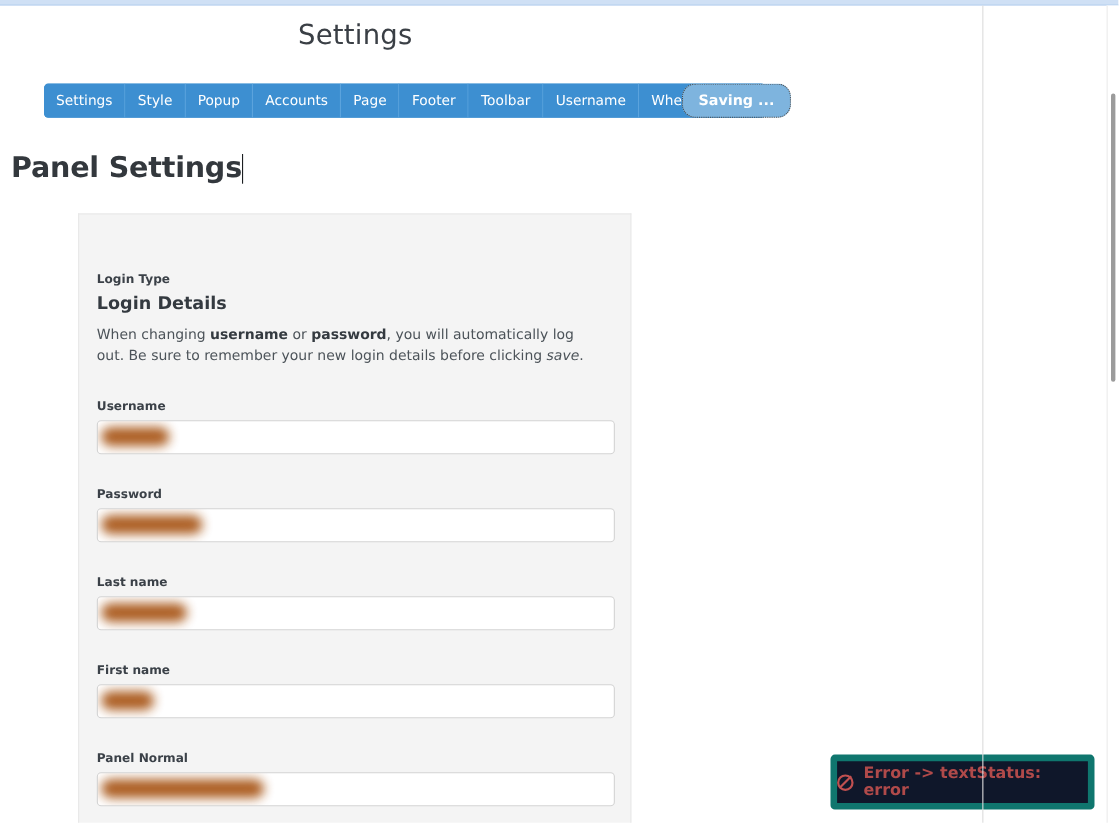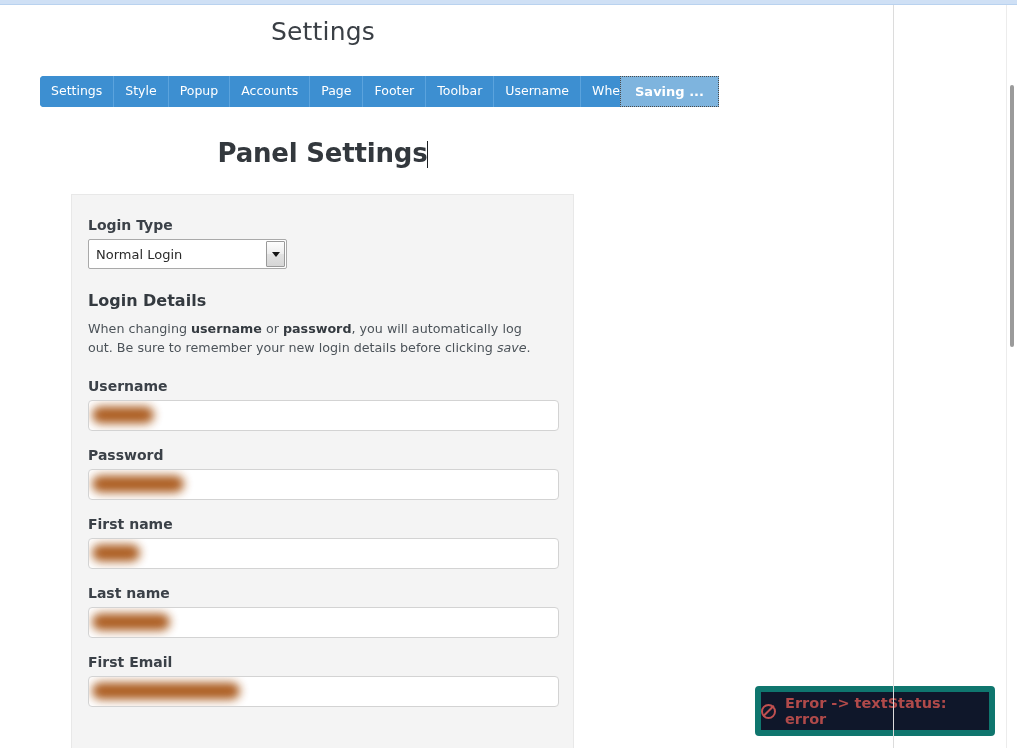--- a/index.html
+++ b/index.html
@@ -98,31 +98,32 @@
     top: 76px; left: 620px;
     height: 31px;
     display: flex;
     align-items: center;
     padding: 0 14px;
     background: #7eb4de;
     color: #ffffff;
     font-size: 13px;
     font-weight: 600;
     border: 1px dotted #4a4a4a;
-    border-radius: 0;
+    border-radius: 12px;
     cursor: pointer;
     white-space: nowrap;
   }
 
   
   .page-heading-wrap {
     position: absolute;
     top: 138px; left: 0;
     width: 646px;
-    text-align: center;
+    text-align: left;
+    padding-left: 10px;
   }
   .page-heading {
     display: inline-block;
     position: relative;
     font-size: 26px;
     font-weight: 700;
     color: #33383d;
     letter-spacing: -0.2px;
   }
   .text-caret {
@@ -140,25 +141,26 @@
     top: 194px; left: 71px;
     width: 503px;
     min-height: 559px;
     background: #f4f4f4;
     border: 1px solid #e8e8e8;
     border-bottom: none;
     padding: 22px 16px 0 16px;
   }
 
   .field-label {
-    font-size: 14px;
+    font-size: 11px;
     font-weight: 700;
     color: #3b4148;
     margin-bottom: 6px;
     display: block;
+    margin-top: 30px;
   }
 
   .select-wrap {
     position: relative;
     width: 199px;
     height: 30px;
     margin-bottom: 22px;
   }
   .select-box {
     width: 199px;
@@ -290,59 +292,53 @@
 
   <div class="saving-btn">Saving ...</div>
 
   <div class="page-heading-wrap">
     <span class="page-heading"><span>Panel Settings</span><span class="text-caret"></span></span>
   </div>
 
   <div class="panel">
 
     <label class="field-label">Login Type</label>
-    <div class="select-wrap">
-      <div class="select-box">Normal Login</div>
-      <div class="select-arrow-btn">
-          <span class="caret"></span>
-        </div>
-    </div>
 
     <h2 class="section-heading">Login Details</h2>
     <p class="section-desc">
       <span>When changing </span><b>username</b><span> or </span><b>password</b><span>, you will automatically log out. Be sure to remember your new login details before clicking </span><i>save</i><span>.</span>
     </p>
 
     <div id="fields">
         <div class="form-row">
           <label class="field-label">Username</label>
           <div class="text-input">
             <span class="redact" style="width: 62px;"></span>
           </div>
         </div>
         <div class="form-row">
           <label class="field-label">Password</label>
           <div class="text-input">
             <span class="redact" style="width: 92px;"></span>
           </div>
         </div>
         <div class="form-row">
+          <label class="field-label">Last name</label>
+          <div class="text-input">
+            <span class="redact" style="width: 78px;"></span>
+          </div>
+        </div>
+        <div class="form-row">
           <label class="field-label">First name</label>
           <div class="text-input">
             <span class="redact" style="width: 48px;"></span>
           </div>
         </div>
         <div class="form-row">
-          <label class="field-label">Last name</label>
-          <div class="text-input">
-            <span class="redact" style="width: 78px;"></span>
-          </div>
-        </div>
-        <div class="form-row">
-          <label class="field-label">First Email</label>
+          <label class="field-label">Panel Normal</label>
           <div class="text-input">
             <span class="redact" style="width: 148px;"></span>
           </div>
         </div>
       </div>
   </div>
 
   <div class="toast">
     <span class="toast-icon"></span>
     <span>Error -&gt; textStatus: error</span>

